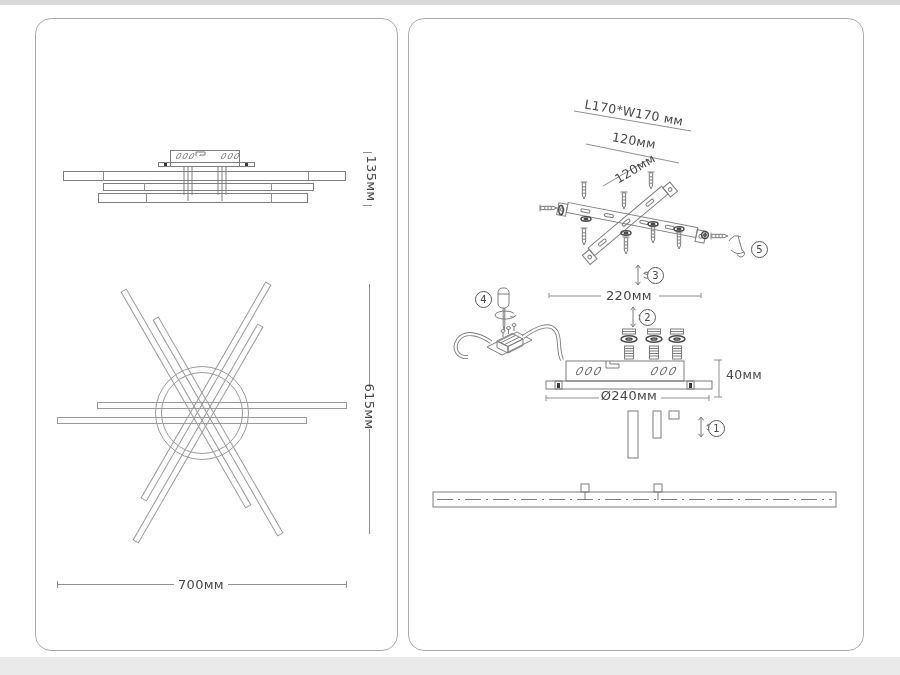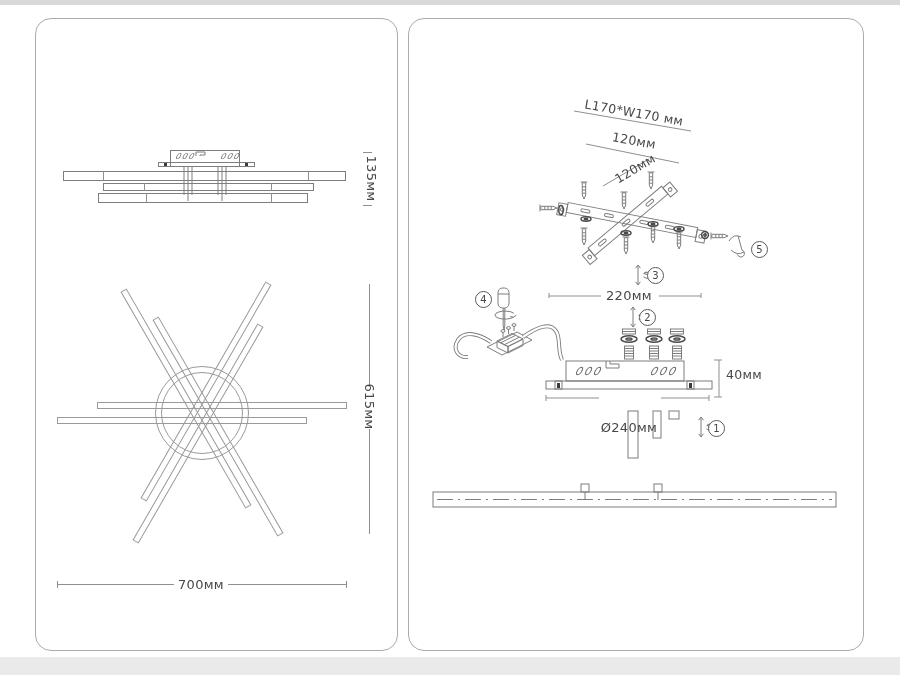--- a/index.html
+++ b/index.html
@@ -258,21 +258,21 @@
     </svg>
 
     <div class="holes" style="left:167px;top:346px;font-size:11px;letter-spacing:2px;">000</div>
     <div class="holes" style="left:242px;top:346px;font-size:11px;letter-spacing:2px;">000</div>
 
     <div class="dim small" style="left:168px;top:86px;width:114px;text-align:center;transform:rotate(10deg);">L170*W170 мм</div>
     <div class="dim small" style="left:193px;top:114px;width:64px;text-align:center;transform:rotate(10deg);">120мм</div>
     <div class="dim small" style="left:194px;top:142px;width:64px;text-align:center;transform:rotate(-31deg);">120мм</div>
     <div class="dim" style="left:188px;top:269px;width:64px;text-align:center;">220мм</div>
     <div class="dim small" style="left:317px;top:348px;">40мм</div>
-    <div class="dim" style="left:184px;top:369px;width:72px;text-align:center;margin-top:32px;">Ø240мм</div>
+    <div class="dim" style="left:184px;top:369px;width:72px;text-align:center;">Ø240мм</div>
 
     <div class="badge" style="left:342px;top:222px;">5</div>
     <div class="badge" style="left:238px;top:248px;">3</div>
     <div class="badge" style="left:230px;top:290px;">2</div>
     <div class="badge" style="left:66px;top:272px;">4</div>
     <div class="badge" style="left:299px;top:401px;">1</div>
   </div>
 </div>
 
 </body></html>

